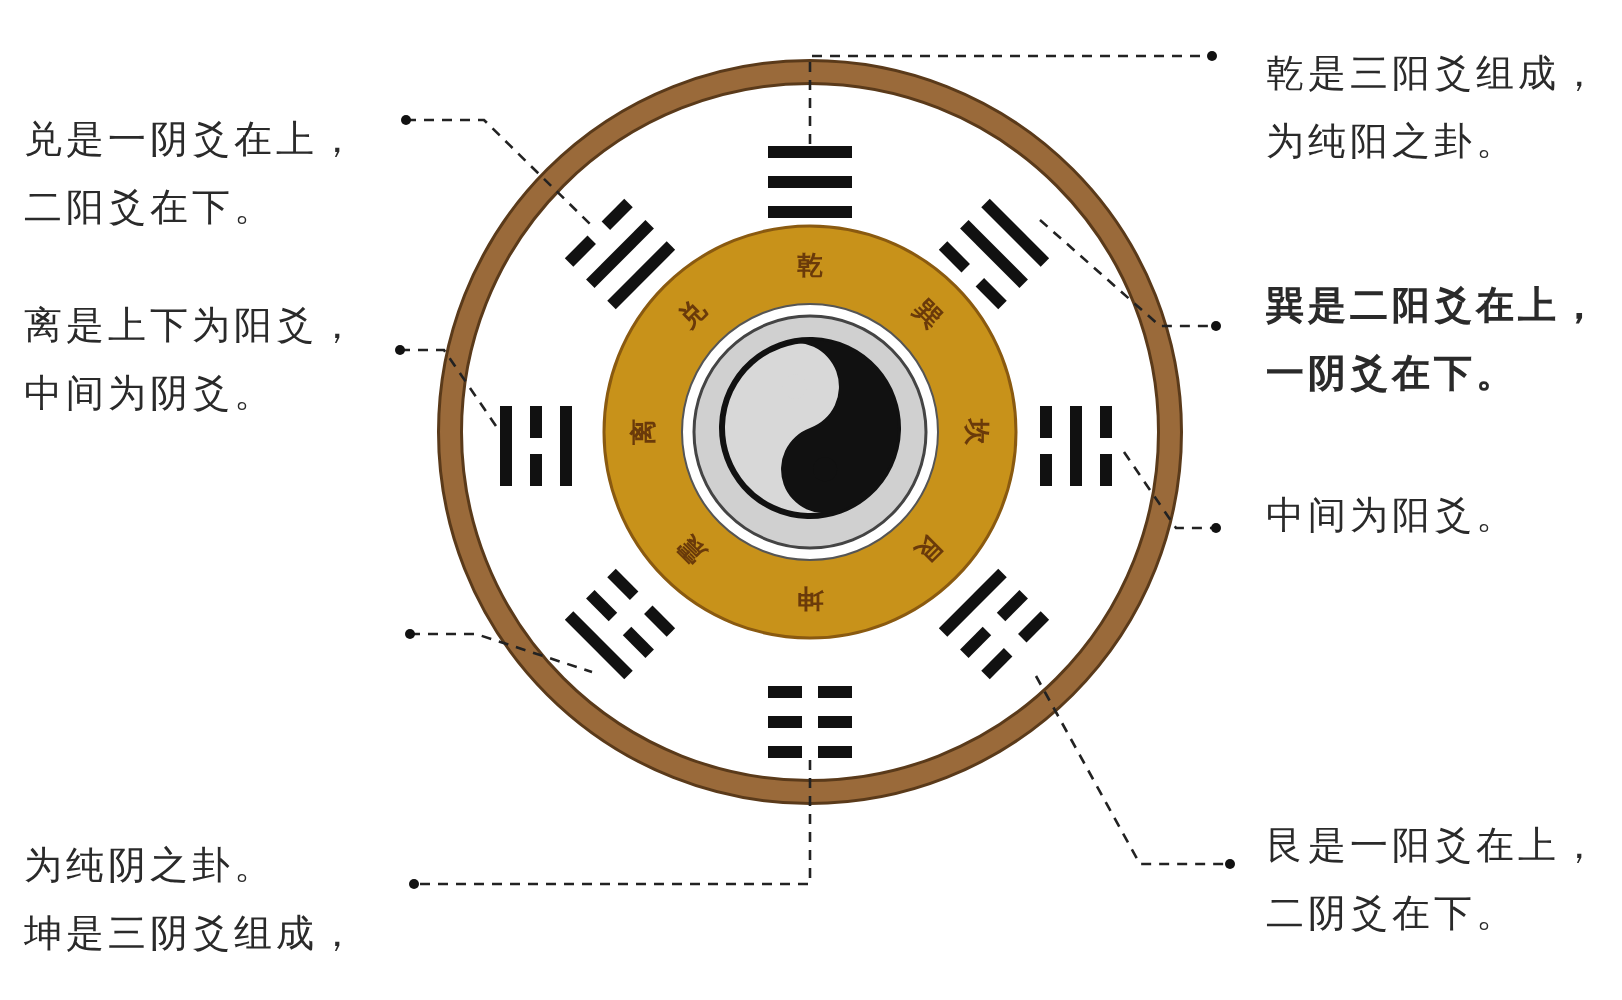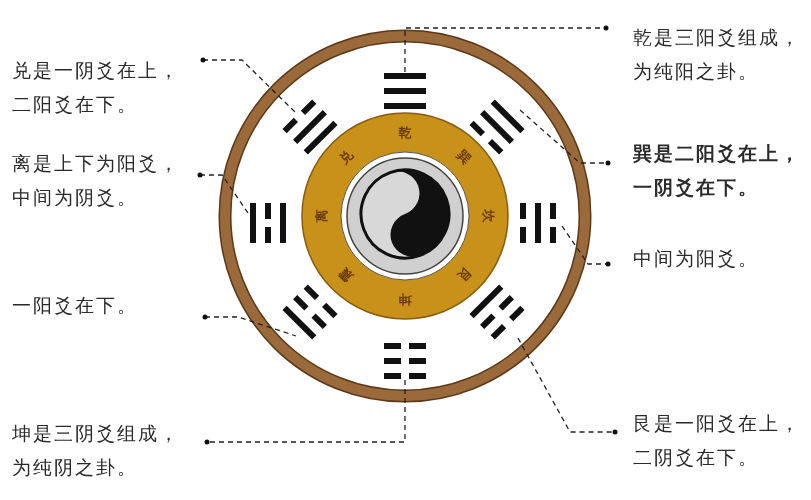--- a/index.html
+++ b/index.html
@@ -157,24 +157,23 @@
 <div class="label" style="left:633px; top:136px;font-weight:bold;">
   <span class="line">巽是二阳爻在上，</span>
   <span class="line">一阴爻在下。</span>
 </div>
 
 <div class="label" style="left:633px; top:241px;">
   <span class="line">中间为阳爻。</span>
 </div>
 
 <div class="label" style="left:12px; top:288px;">
-  <span class="line">一阳爻在下。</span>
 </div>
 
 <div class="label" style="left:12px; top:416px;">
+  <span class="line">为纯阴之卦。</span>
   <span class="line">坤是三阴爻组成，</span>
-  <span class="line">为纯阴之卦。</span>
 </div>
 
 <div class="label" style="left:633px; top:406px;">
   <span class="line">艮是一阳爻在上，</span>
   <span class="line">二阴爻在下。</span>
 </div>
 
 </body></html>

